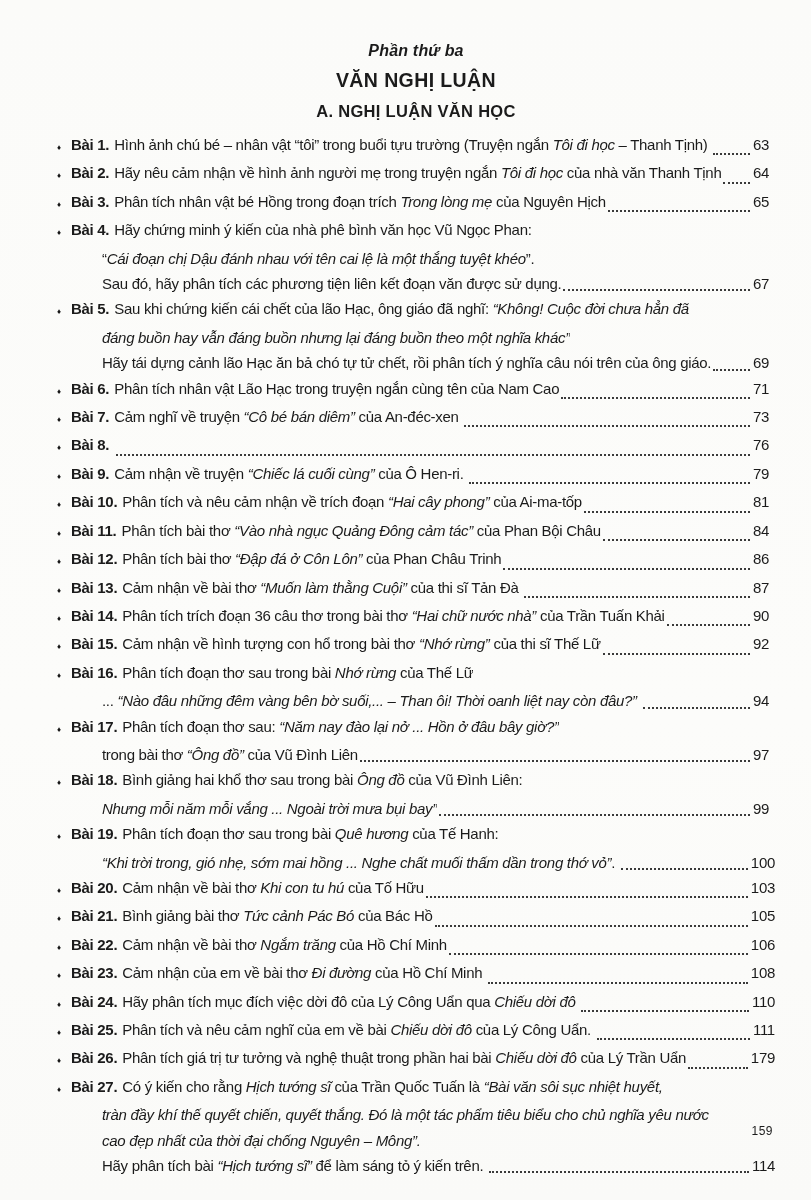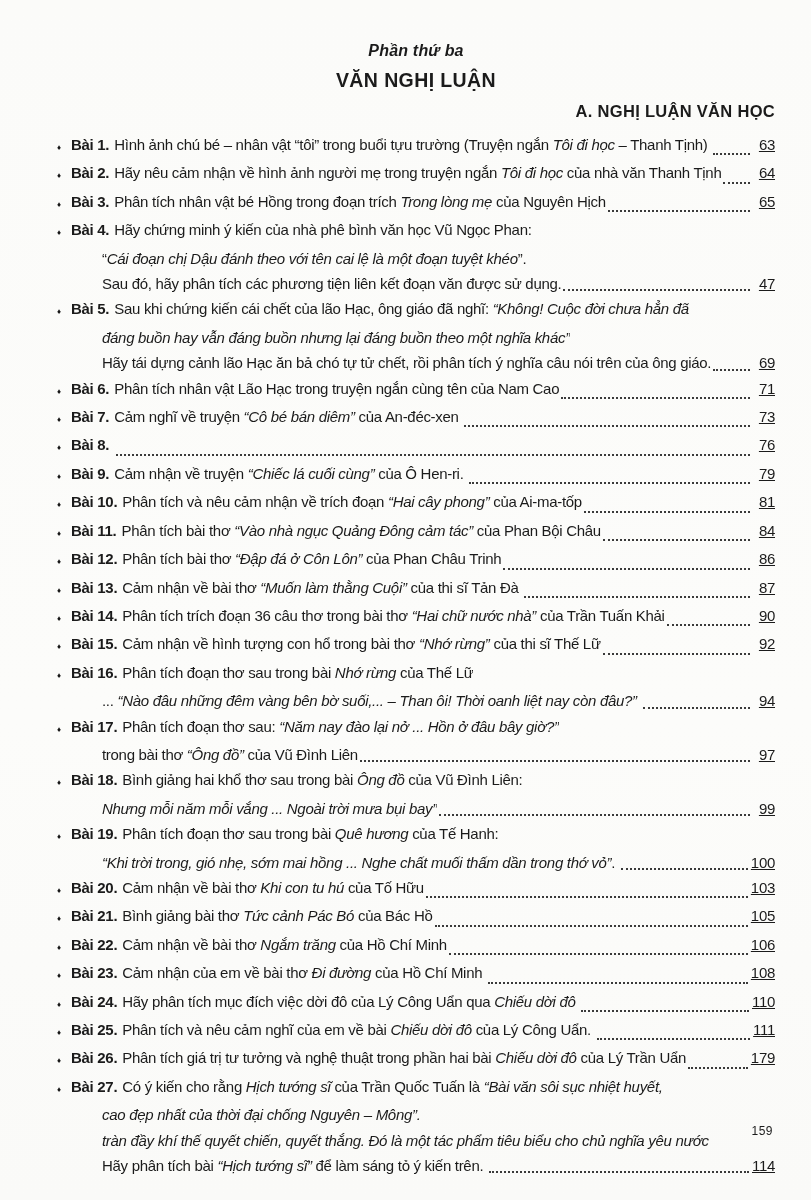--- a/index.html
+++ b/index.html
@@ -34,21 +34,20 @@
     font-size: 19.5px;
     font-weight: bold;
     letter-spacing: 0.4px;
     margin-bottom: 10px;
   }
   .section-title {
     font-size: 16.5px;
     font-weight: 600;
     letter-spacing: 0.3px;
     margin-bottom: 11px;
-    text-align: right;
   }
   .toc {
     font-size: 15px;
     letter-spacing: -0.3px;
   }
   .toc-line {
     display: flex;
     align-items: baseline;
     line-height: 25.4px;
     white-space: pre;
@@ -71,22 +70,21 @@
   .leader {
     flex: 1 1 auto;
     min-width: 10px;
     border-bottom: 2px dotted #3a3a3a;
     align-self: flex-end;
     margin: 0 3px 5px 2px;
   }
   .pagenum {
     flex: 0 0 auto;
     min-width: 22px;
-    text-align: right;
-    text-decoration: underline;
+    text-align: left;
   }
   .folio {
     position: absolute;
     top: 1124px;
     right: 38px;
     font-size: 12px;
     letter-spacing: 0.5px;
     color: #1b1b1b;
   }
 </style>
@@ -99,22 +97,22 @@
     <div class="book-title">VĂN NGHỊ LUẬN</div>
     <div class="section-title">A. NGHỊ LUẬN VĂN HỌC</div>
   </header>
 
   <main class="toc" id="toc">
 
   <div class="toc-line"><span class="bullet">♦</span><span class="label">Bài 1.</span><span class="text"><span>Hình ảnh chú bé – nhân vật “tôi” trong buổi tựu trường (Truyện ngắn </span><i>Tôi đi học</i><span> – Thanh Tịnh) </span></span><span class="leader"></span><span class="pagenum">63</span></div>
       <div class="toc-line"><span class="bullet">♦</span><span class="label">Bài 2.</span><span class="text"><span>Hãy nêu cảm nhận về hình ảnh người mẹ trong truyện ngắn </span><i>Tôi đi học</i><span> của nhà văn Thanh Tịnh</span></span><span class="leader"></span><span class="pagenum">64</span></div>
       <div class="toc-line"><span class="bullet">♦</span><span class="label">Bài 3.</span><span class="text"><span>Phân tích nhân vật bé Hồng trong đoạn trích </span><i>Trong lòng mẹ</i><span> của Nguyên Hịch</span></span><span class="leader"></span><span class="pagenum">65</span></div>
       <div class="toc-line"><span class="bullet">♦</span><span class="label">Bài 4.</span><span class="text"><span>Hãy chứng minh ý kiến của nhà phê bình văn học Vũ Ngọc Phan:</span></span></div>
-      <div class="toc-line cont"><span class="text"><span>“</span><i>Cái đoạn chị Dậu đánh theo với tên cai lệ là một đoạn tuyệt khéo</i><span>”.</span></span></div>
-      <div class="toc-line cont"><span class="text"><span>Sau đó, hãy phân tích các phương tiện liên kết đoạn văn được sử dụng.</span></span><span class="leader"></span><span class="pagenum">47</span></div>
+      <div class="toc-line cont"><span class="text"><span>“</span><i>Cái đoạn chị Dậu đánh nhau với tên cai lệ là một thắng tuyệt khéo</i><span>”.</span></span></div>
+      <div class="toc-line cont"><span class="text"><span>Sau đó, hãy phân tích các phương tiện liên kết đoạn văn được sử dụng.</span></span><span class="leader"></span><span class="pagenum">67</span></div>
       <div class="toc-line"><span class="bullet">♦</span><span class="label">Bài 5.</span><span class="text"><span>Sau khi chứng kiến cái chết của lão Hạc, ông giáo đã nghĩ: </span><i>“Không! Cuộc đời chưa hẳn đã</i></span></div>
       <div class="toc-line cont"><span class="text"><i>đáng buồn hay vẫn đáng buồn nhưng lại đáng buồn theo một nghĩa khác”</i></span></div>
       <div class="toc-line cont"><span class="text"><span>Hãy tái dựng cảnh lão Hạc ăn bả chó tự tử chết, rồi phân tích ý nghĩa câu nói trên của ông giáo.</span></span><span class="leader"></span><span class="pagenum">69</span></div>
       <div class="toc-line"><span class="bullet">♦</span><span class="label">Bài 6.</span><span class="text"><span>Phân tích nhân vật Lão Hạc trong truyện ngắn cùng tên của Nam Cao</span></span><span class="leader"></span><span class="pagenum">71</span></div>
       <div class="toc-line"><span class="bullet">♦</span><span class="label">Bài 7.</span><span class="text"><span>Cảm nghĩ về truyện </span><i>“Cô bé bán diêm”</i><span> của An-đéc-xen </span></span><span class="leader"></span><span class="pagenum">73</span></div>
       <div class="toc-line"><span class="bullet">♦</span><span class="label">Bài 8.</span><span class="leader"></span><span class="pagenum">76</span></div>
       <div class="toc-line"><span class="bullet">♦</span><span class="label">Bài 9.</span><span class="text"><span>Cảm nhận về truyện </span><i>“Chiếc lá cuối cùng”</i><span> của Ô Hen-ri. </span></span><span class="leader"></span><span class="pagenum">79</span></div>
       <div class="toc-line"><span class="bullet">♦</span><span class="label">Bài 10.</span><span class="text"><span>Phân tích và nêu cảm nhận về trích đoạn </span><i>“Hai cây phong”</i><span> của Ai-ma-tốp</span></span><span class="leader"></span><span class="pagenum">81</span></div>
       <div class="toc-line"><span class="bullet">♦</span><span class="label">Bài 11.</span><span class="text"><span>Phân tích bài thơ </span><i>“Vào nhà ngục Quảng Đông cảm tác”</i><span> của Phan Bội Châu</span></span><span class="leader"></span><span class="pagenum">84</span></div>
       <div class="toc-line"><span class="bullet">♦</span><span class="label">Bài 12.</span><span class="text"><span>Phân tích bài thơ </span><i>“Đập đá ở Côn Lôn”</i><span> của Phan Châu Trinh</span></span><span class="leader"></span><span class="pagenum">86</span></div>
@@ -130,19 +128,19 @@
       <div class="toc-line"><span class="bullet">♦</span><span class="label">Bài 19.</span><span class="text"><span>Phân tích đoạn thơ sau trong bài </span><i>Quê hương</i><span> của Tế Hanh:</span></span></div>
       <div class="toc-line cont"><span class="text"><i>“Khi trời trong, gió nhẹ, sớm mai hồng ... Nghe chất muối thấm dần trong thớ vỏ”</i><span>. </span></span><span class="leader"></span><span class="pagenum">100</span></div>
       <div class="toc-line"><span class="bullet">♦</span><span class="label">Bài 20.</span><span class="text"><span>Cảm nhận về bài thơ </span><i>Khi con tu hú</i><span> của Tố Hữu</span></span><span class="leader"></span><span class="pagenum">103</span></div>
       <div class="toc-line"><span class="bullet">♦</span><span class="label">Bài 21.</span><span class="text"><span>Bình giảng bài thơ </span><i>Tức cảnh Pác Bó</i><span> của Bác Hồ</span></span><span class="leader"></span><span class="pagenum">105</span></div>
       <div class="toc-line"><span class="bullet">♦</span><span class="label">Bài 22.</span><span class="text"><span>Cảm nhận về bài thơ </span><i>Ngắm trăng</i><span> của Hồ Chí Minh</span></span><span class="leader"></span><span class="pagenum">106</span></div>
       <div class="toc-line"><span class="bullet">♦</span><span class="label">Bài 23.</span><span class="text"><span>Cảm nhận của em về bài thơ </span><i>Đi đường</i><span> của Hồ Chí Minh </span></span><span class="leader"></span><span class="pagenum">108</span></div>
       <div class="toc-line"><span class="bullet">♦</span><span class="label">Bài 24.</span><span class="text"><span>Hãy phân tích mục đích việc dời đô của Lý Công Uẩn qua </span><i>Chiếu dời đô</i><span> </span></span><span class="leader"></span><span class="pagenum">110</span></div>
       <div class="toc-line"><span class="bullet">♦</span><span class="label">Bài 25.</span><span class="text"><span>Phân tích và nêu cảm nghĩ của em về bài </span><i>Chiếu dời đô</i><span> của Lý Công Uẩn. </span></span><span class="leader"></span><span class="pagenum">111</span></div>
       <div class="toc-line"><span class="bullet">♦</span><span class="label">Bài 26.</span><span class="text"><span>Phân tích giá trị tư tưởng và nghệ thuật trong phần hai bài </span><i>Chiếu dời đô</i><span> của Lý Trần Uẩn</span></span><span class="leader"></span><span class="pagenum">179</span></div>
       <div class="toc-line"><span class="bullet">♦</span><span class="label">Bài 27.</span><span class="text"><span>Có ý kiến cho rằng </span><i>Hịch tướng sĩ</i><span> của Trần Quốc Tuấn là </span><i>“Bài văn sôi sục nhiệt huyết,</i></span></div>
+      <div class="toc-line cont"><span class="text"><i>tràn đầy khí thế quyết chiến, quyết thắng. Đó là một tác phẩm tiêu biểu cho chủ nghĩa yêu nước</i></span></div>
       <div class="toc-line cont"><span class="text"><i>cao đẹp nhất của thời đại chống Nguyên – Mông”.</i></span></div>
-      <div class="toc-line cont"><span class="text"><i>tràn đầy khí thế quyết chiến, quyết thắng. Đó là một tác phẩm tiêu biểu cho chủ nghĩa yêu nước</i></span></div>
       <div class="toc-line cont"><span class="text"><span>Hãy phân tích bài </span><i>“Hịch tướng sĩ”</i><span> để làm sáng tỏ ý kiến trên. </span></span><span class="leader"></span><span class="pagenum">114</span></div>
     </main>
 
   <div class="folio">159</div>
 </div>
 
 </body></html>

